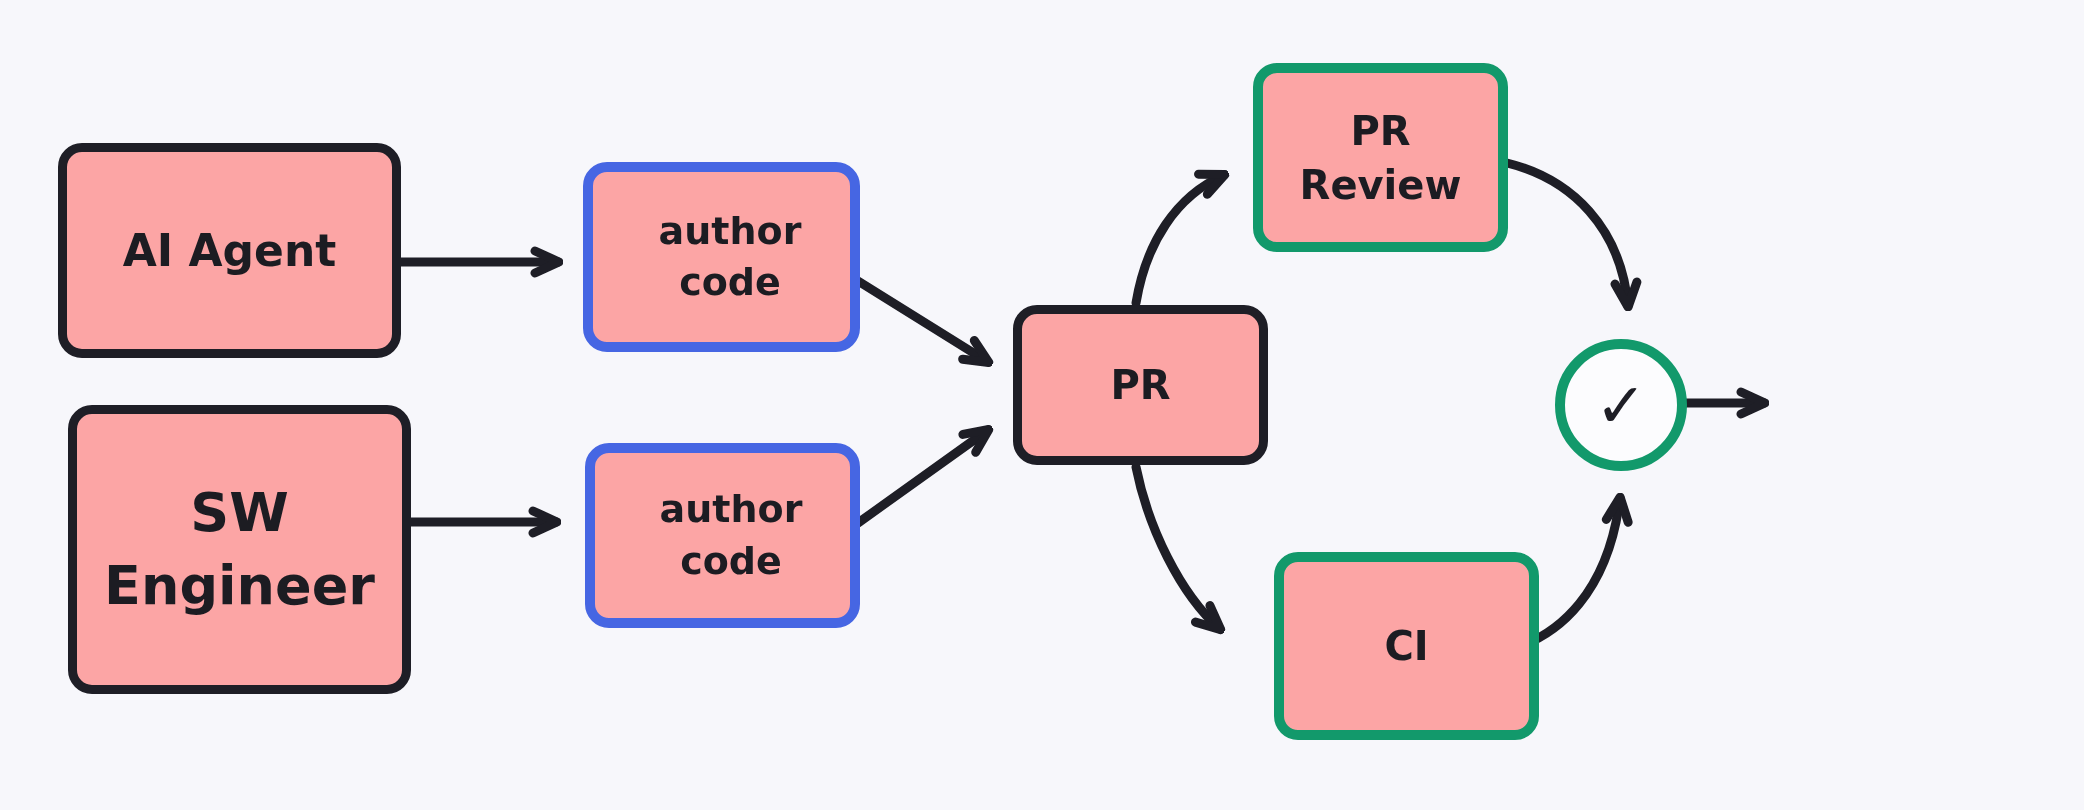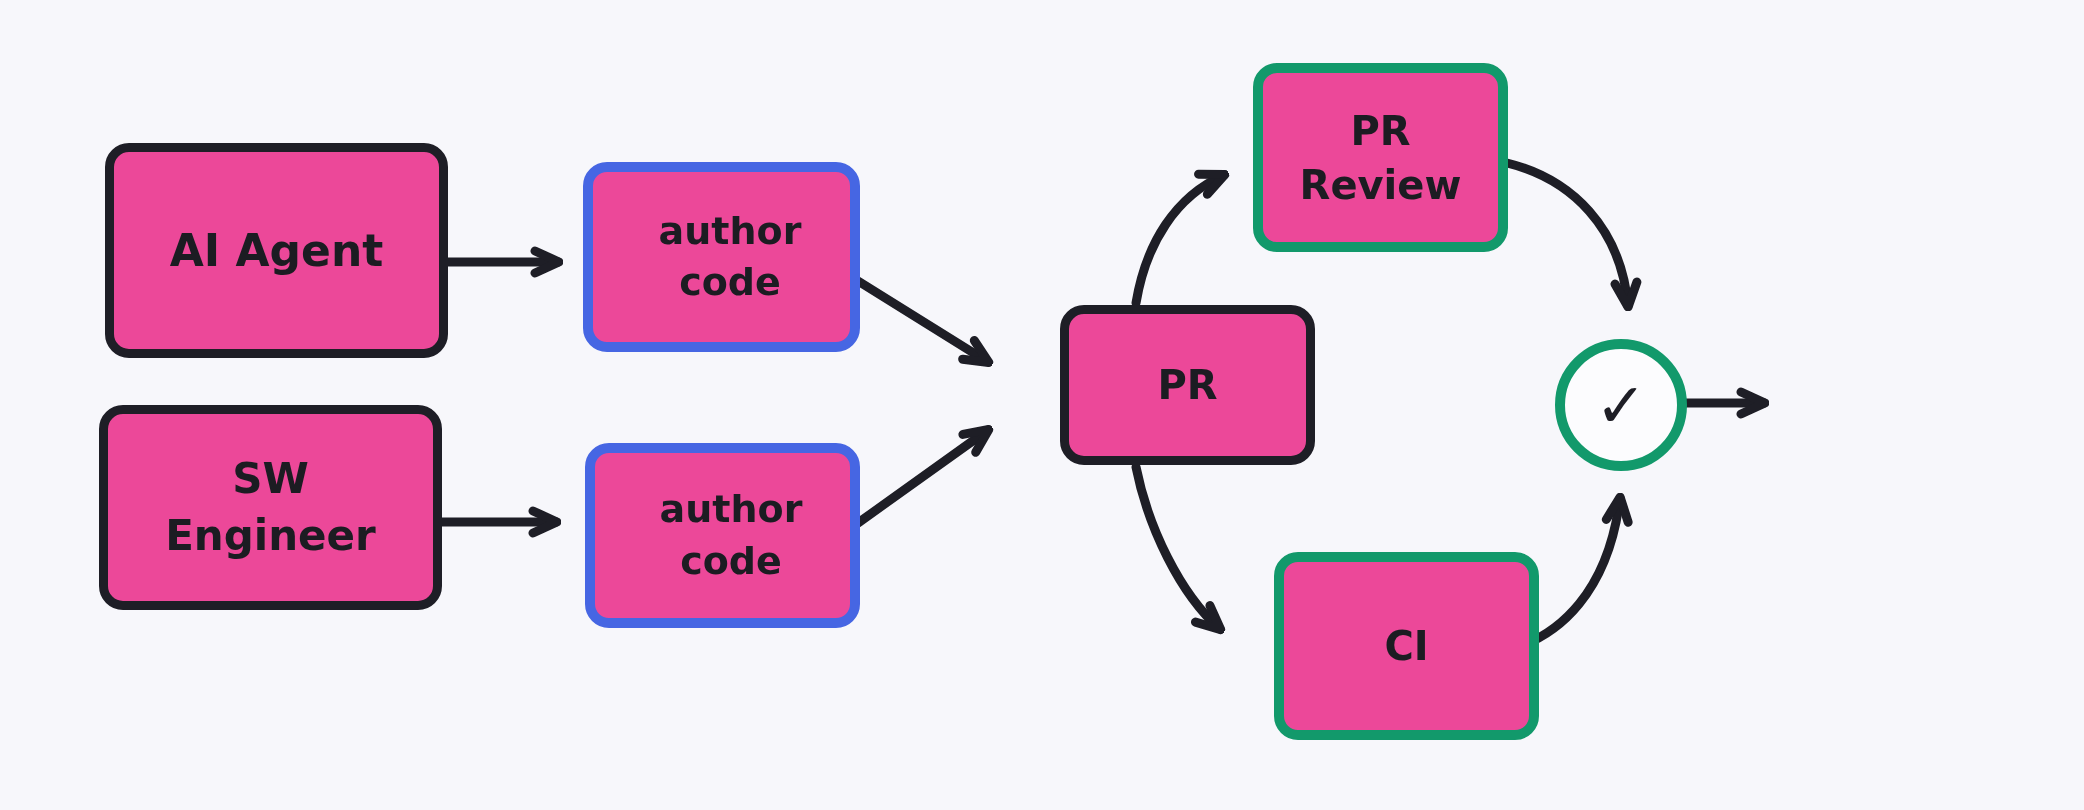--- a/index.html
+++ b/index.html
@@ -16,38 +16,38 @@
   }
   .edges-layer {
     position: absolute;
     inset: 0;
     width: 2084px;
     height: 810px;
   }
   .node {
     position: absolute;
     box-sizing: border-box;
-    background: #ec4899;
+    background: #fca5a5;
     border: 9px solid #1e1e26;
     border-radius: 24px;
     display: flex;
     align-items: center;
     justify-content: center;
     text-align: center;
     color: #1c1c22;
     font-weight: 700;
     white-space: pre-line;
     line-height: 1.35;
   }
-  .node--black { border-color: #1e1e26; margin-left: 47px; }
+  .node--black { border-color: #1e1e26; }
   .node--blue  { border-color: #4666e3; border-width: 10px; padding-left: 17px; }
   .node--green { border-color: #12996b; border-width: 10px; }
 
   .node--ai-agent      { left: 58px;   top: 143px; width: 343px; height: 215px; font-size: 44px; }
-  .node--sw-engineer   { left: 52px;   top: 405px; width: 343px; height: 205px; font-size: 42px; }
+  .node--sw-engineer   { left: 68px;   top: 405px; width: 343px; height: 289px; font-size: 54px; }
   .node--author-top    { left: 583px;  top: 162px; width: 277px; height: 190px; font-size: 38px; }
   .node--author-bottom { left: 585px;  top: 443px; width: 275px; height: 185px; font-size: 38px; }
   .node--pr            { left: 1013px; top: 305px; width: 255px; height: 160px; font-size: 40px; }
   .node--pr-review     { left: 1253px; top: 63px;  width: 255px; height: 189px; font-size: 40px; }
   .node--ci            { left: 1238px; top: 552px; width: 265px; height: 188px; font-size: 40px; margin-left: 36px; }
   .node--main-branch   { left: 1792px; top: 308px; width: 260px; height: 194px; font-size: 40px; }
 
   .approval-circle {
     position: absolute;
     box-sizing: border-box;

